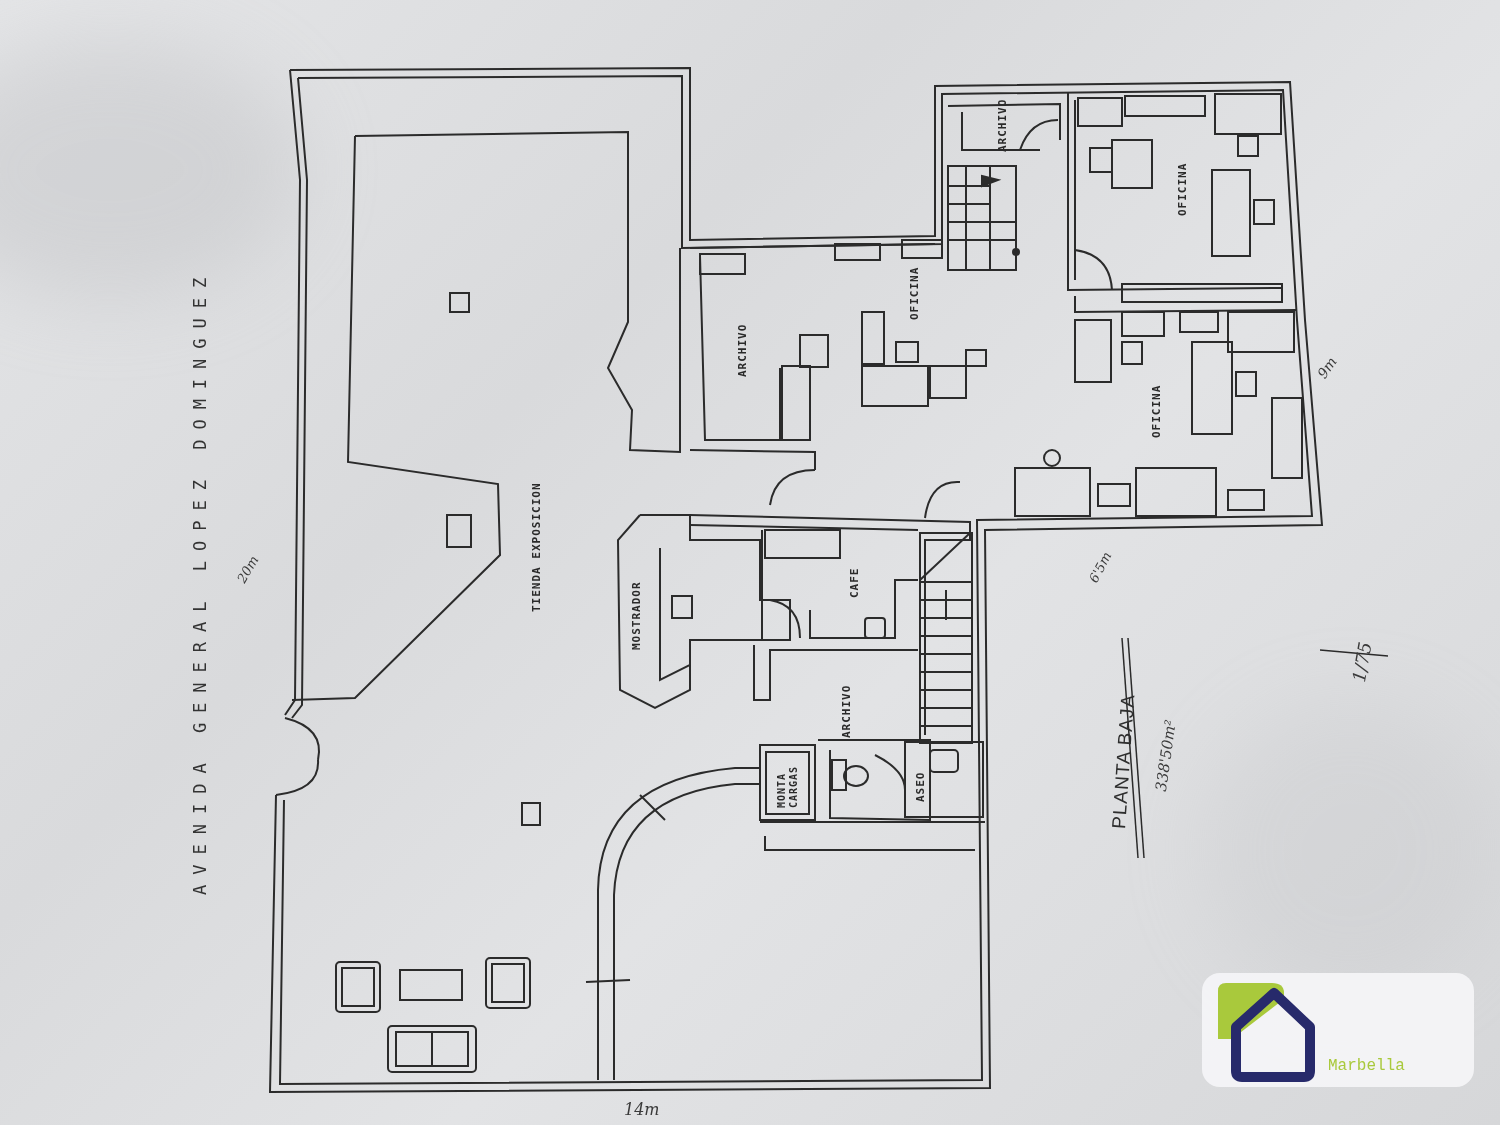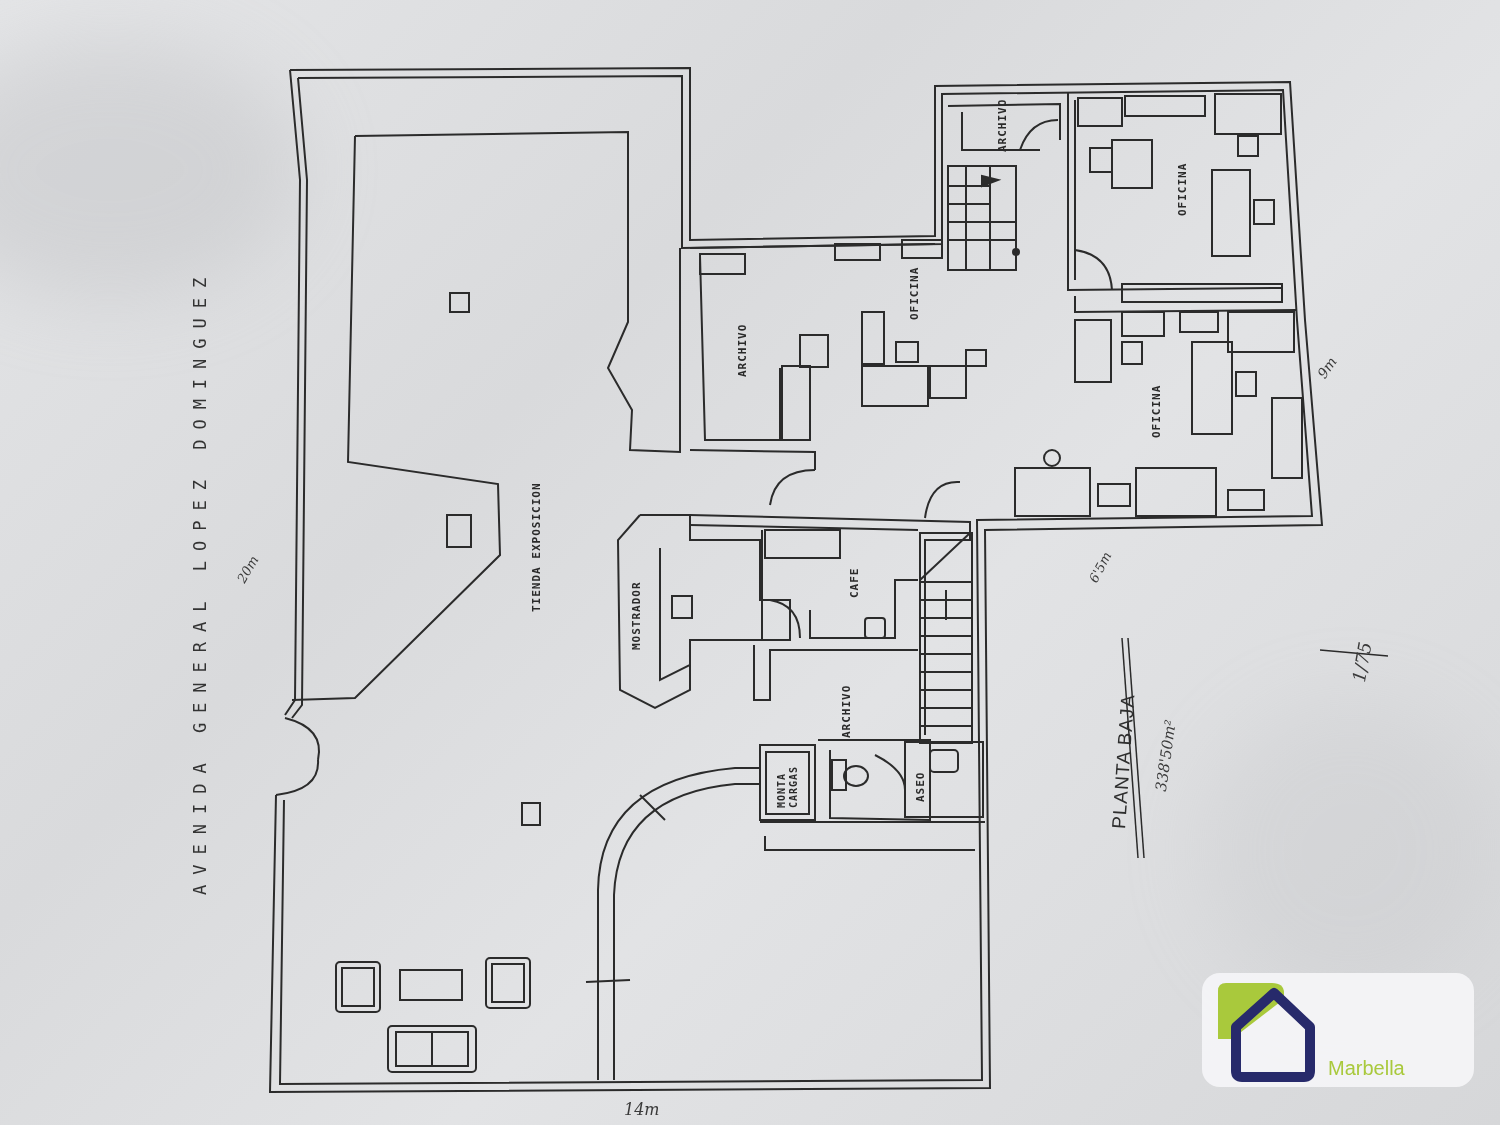--- a/index.html
+++ b/index.html
@@ -11,22 +11,22 @@
   svg.plan { position:absolute; left:0; top:0; }
   .vt { position:absolute; color:#2a2a2a; white-space:nowrap; transform-origin: 0 0; }
   .cad { font-family:"DejaVu Sans Mono", monospace; font-size:11px; letter-spacing:1px; font-weight:bold; }
   .street { font-size:17px; letter-spacing:10px; font-weight:normal; color:#333; }
   .title-bj { font-family:"Liberation Sans", sans-serif; font-size:19px; letter-spacing:1px; color:#2e2e2e; }
   .hand { font-family:"DejaVu Serif", serif; font-style:italic; font-size:15px; color:#3a3a3a; }
   .logo { position:absolute; left:1202px; top:973px; width:272px; height:114px;
           background:rgba(245,245,247,.92); border-radius:18px; }
   .logo .txt1 { position:absolute; left:124px; top:8px; font-family:"Liberation Sans",sans-serif;
                 font-weight:bold; font-size:36px; line-height:38px; color:#272a6b; }
-  .logo .txt2 { position:absolute; left:126px; top:84px; font-family:Liberation Sans, sans-serif;
-                font-size:20px; color:#a9c93c; }
+  .logo .txt2 { position:absolute; left:126px; top:84px; font-family:Liberation Mono, monospace;
+                font-size:16px; color:#a9c93c; }
 </style>
 </head>
 <body>
 
 <div class="paper">
   <div class="shade" style="left:-80px;top:40px;width:380px;height:260px;"></div>
   <div class="shade" style="left:1200px;top:700px;width:300px;height:300px;opacity:.2"></div>
 </div>
 
 <svg class="plan" width="1500" height="1125" viewBox="0 0 1500 1125" fill="none" stroke="#2b2b2b" stroke-width="2">

